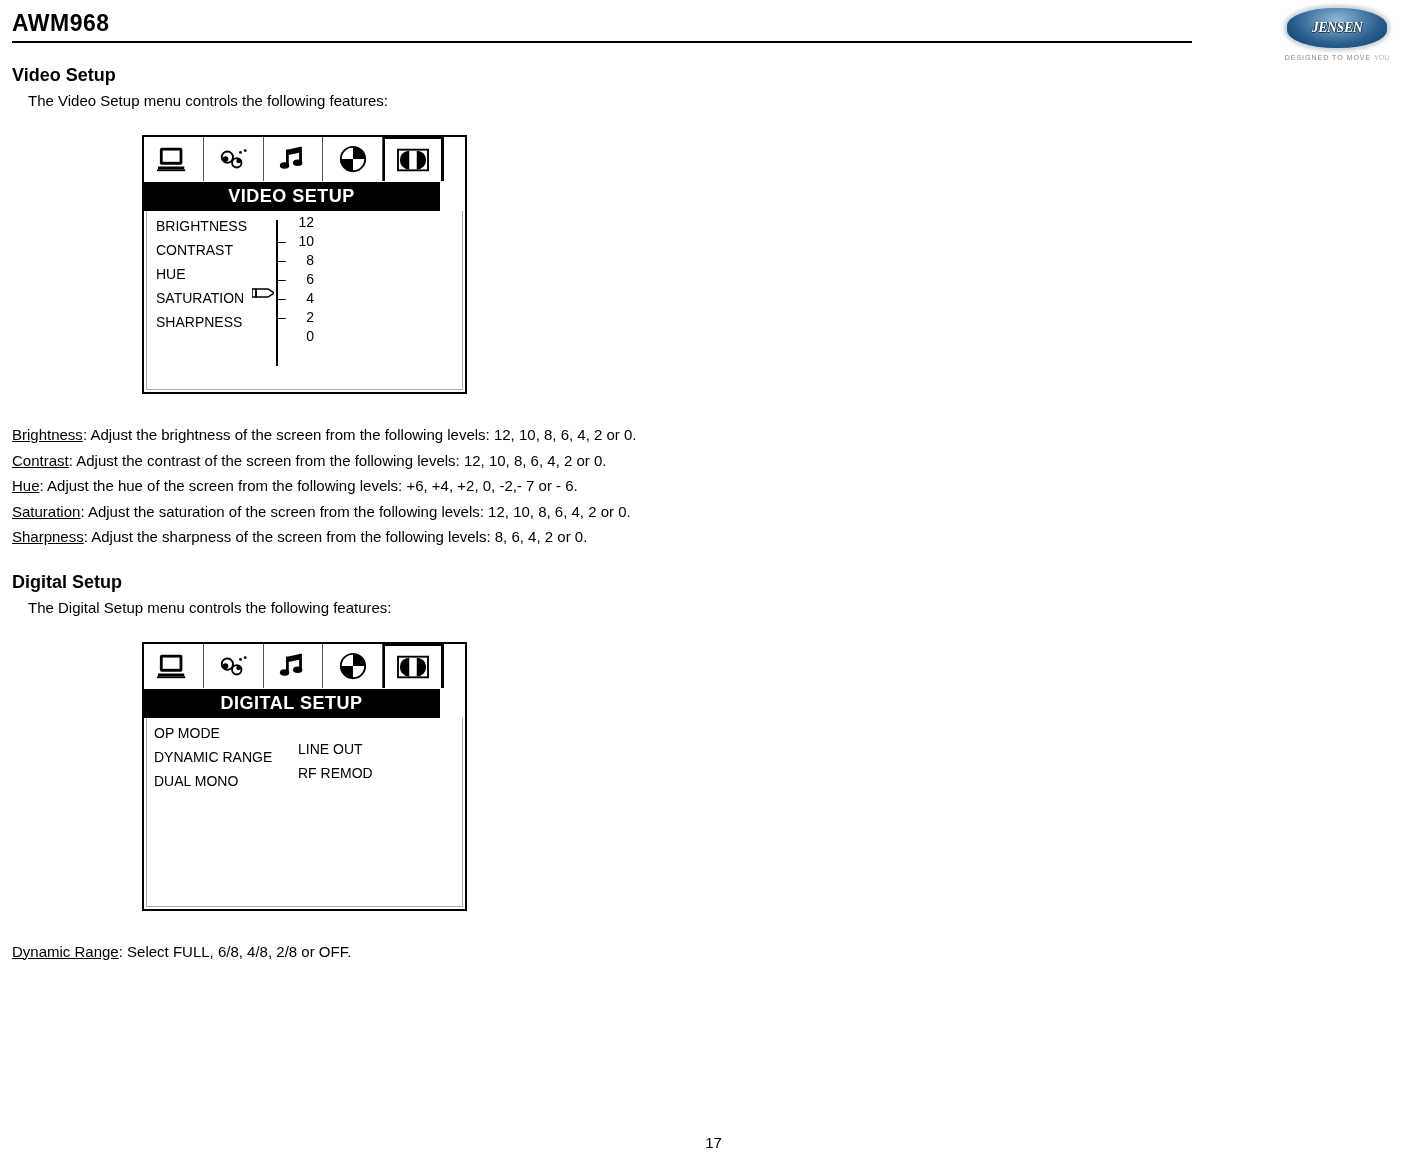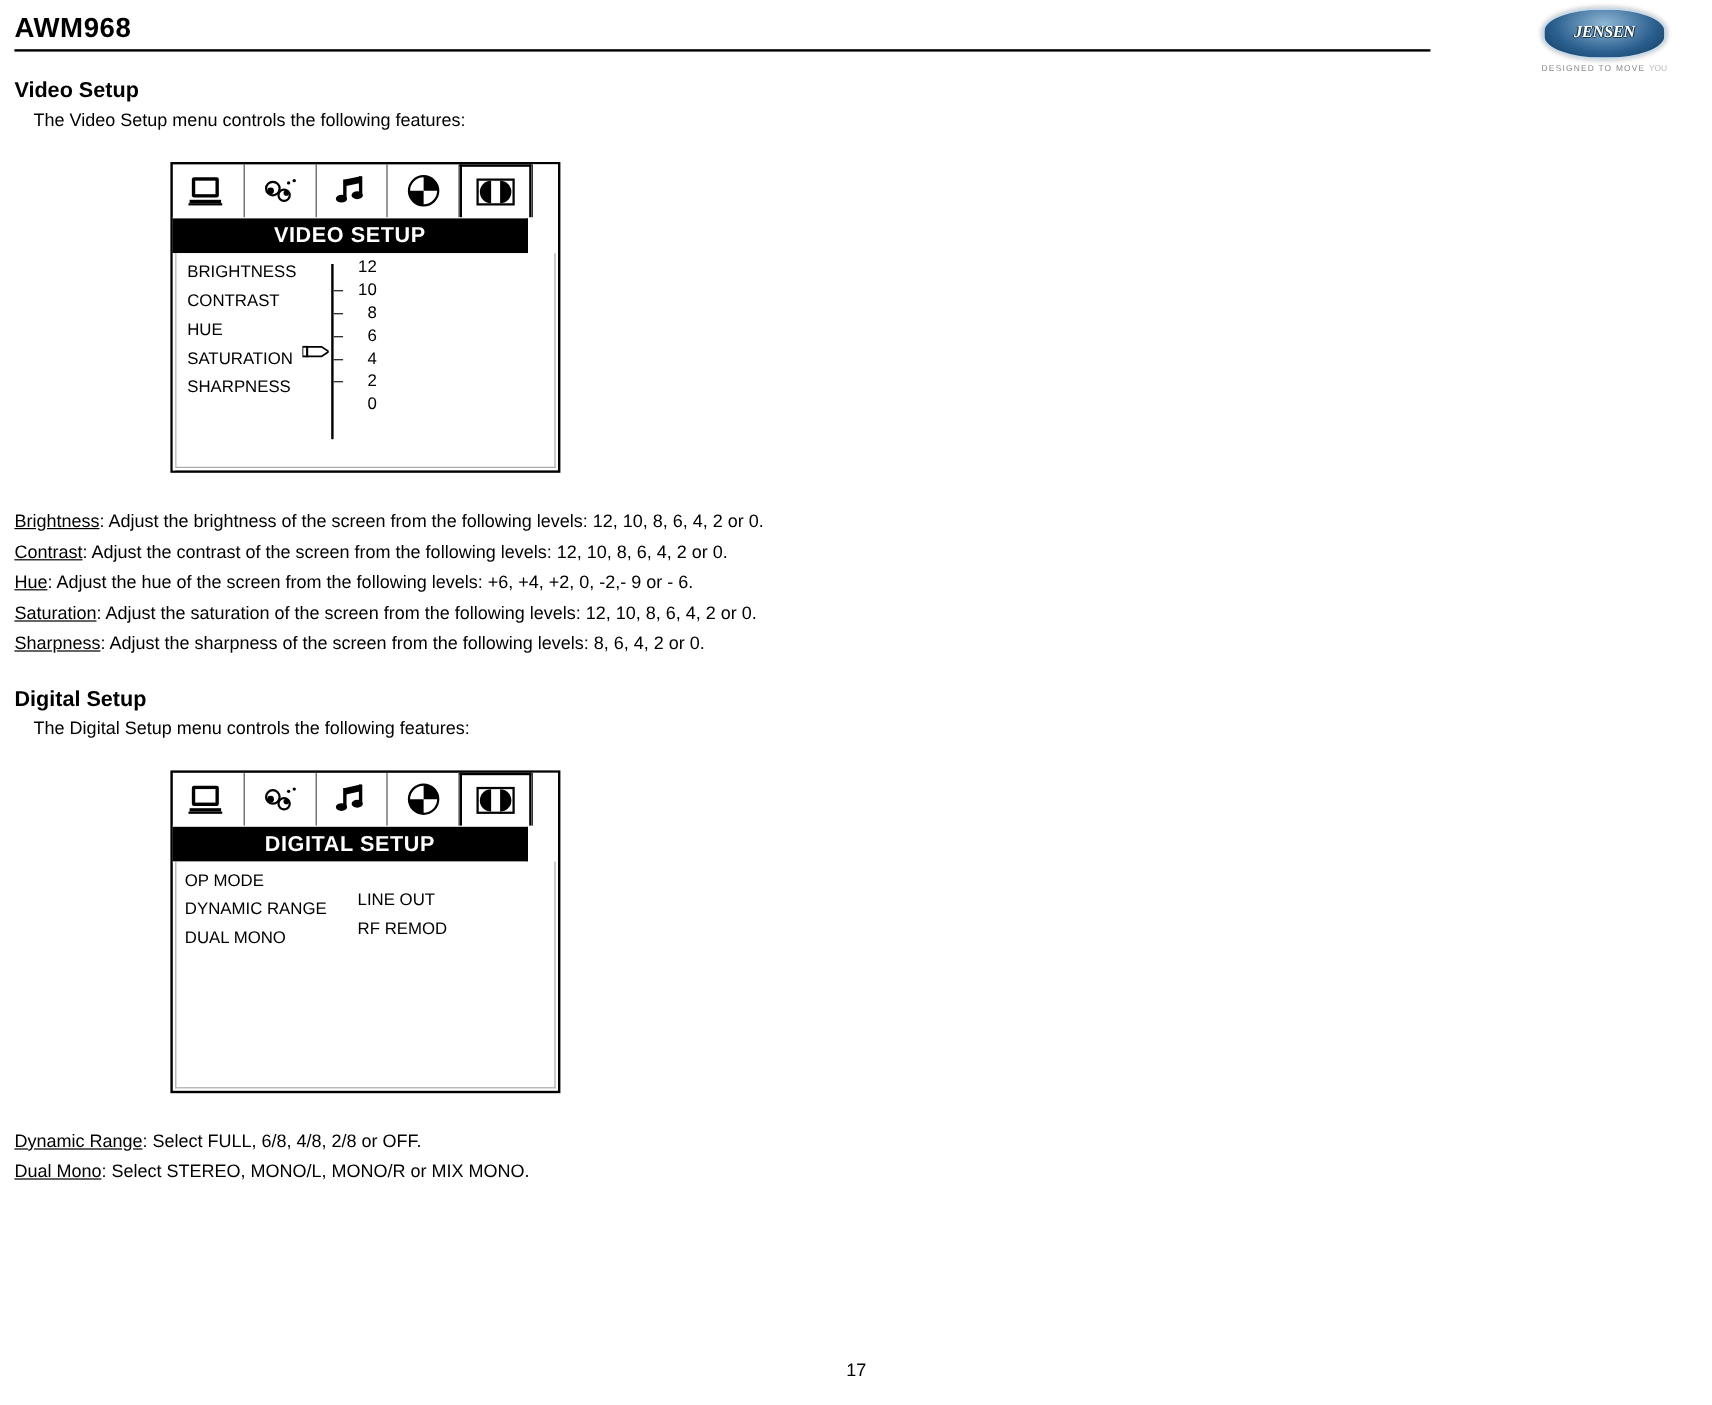--- a/index.html
+++ b/index.html
@@ -312,21 +312,21 @@
           <path d="M4 3 L4 11 L16 11 L22 7 L16 3 Z" fill="none" stroke="#000" stroke-width="1.5"></path>
         </svg>
       </div>
       <div class="menu-body-inner-border"></div>
     </div>
   </div>
 
   <div class="params">
     <div><span class="term">Brightness</span><span>: Adjust the brightness of the screen from the following levels: 12, 10, 8, 6, 4, 2 or 0.</span></div>
     <div><span class="term">Contrast</span><span>: Adjust the contrast of the screen from the following levels: 12, 10, 8, 6, 4, 2 or 0.</span></div>
-    <div><span class="term">Hue</span><span>: Adjust the hue of the screen from the following levels: +6, +4, +2, 0, -2,- 9 or - 6.</span></div>
+    <div><span class="term">Hue</span><span>: Adjust the hue of the screen from the following levels: +6, +4, +2, 0, -2,- 7 or - 6.</span></div>
     <div><span class="term">Saturation</span><span>: Adjust the saturation of the screen from the following levels: 12, 10, 8, 6, 4, 2 or 0.</span></div>
     <div><span class="term">Sharpness</span><span>: Adjust the sharpness of the screen from the following levels: 8, 6, 4, 2 or 0.</span></div>
   </div>
 
   <h2 class="section">Digital Setup</h2>
   <p class="intro">The Digital Setup menu controls the following features:</p>
 
   <div class="menu-card">
     <div class="tab-row">
       <div class="tab">
@@ -383,17 +383,16 @@
       <div class="digital-right" style="z-index:1;">
         <div class="menu-item">LINE OUT</div>
         <div class="menu-item">RF REMOD</div>
       </div>
       <div class="menu-body-inner-border"></div>
     </div>
   </div>
 
   <div class="params">
     <div><span class="term">Dynamic Range</span><span>: Select FULL, 6/8, 4/8, 2/8 or OFF.</span></div>
-    <div><span class="term">Dual Mono</span><span>: Select STEREO, MONO/L, MONO/R or MIX MONO.</span></div>
   </div>
 
   <div class="page-number">17</div>
 </div>
 
 </body></html>

